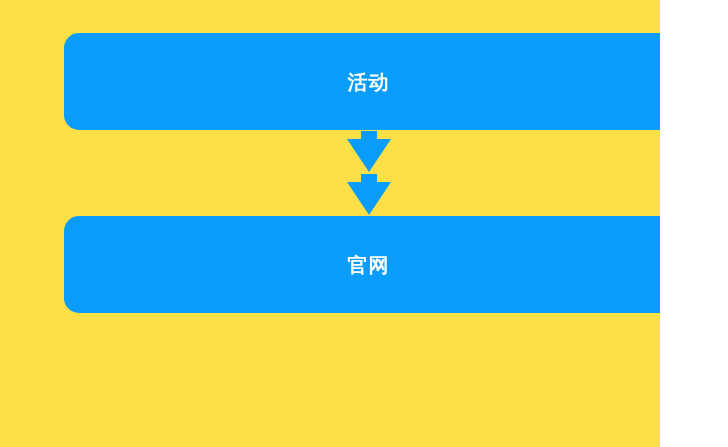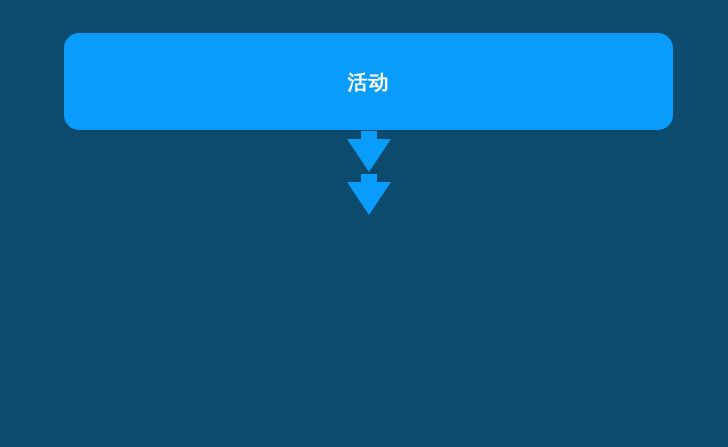--- a/index.html
+++ b/index.html
@@ -2,23 +2,23 @@
 <html><head>
 <meta charset="utf-8">
 <style>
   html, body {
     margin: 0;
     padding: 0;
     background: #ffffff;
   }
   .canvas {
     position: relative;
-    width: 728px;
+    width: 660px;
     height: 447px;
-    background: #0c4a6e;
+    background: #fde047;
     overflow: hidden;
     font-family: "Liberation Sans", sans-serif;
   }
   .flow {
     position: absolute;
     left: 64px;
     top: 33px;
     width: 609px;
     display: flex;
     flex-direction: column;
@@ -69,15 +69,18 @@
       </svg>
     </div>
 
 
     <div class="connector">
       <svg width="46" height="42" viewBox="0 0 46 42">
         <polygon points="15,0 31,0 31,8 45,8 23,41 1,8 15,8" fill="#0A9CFA"></polygon>
       </svg>
     </div>
 
+    <div class="node">
+      <span class="node-label">官网</span>
+    </div>
 
   </div>
 </div>
 
 </body></html>

